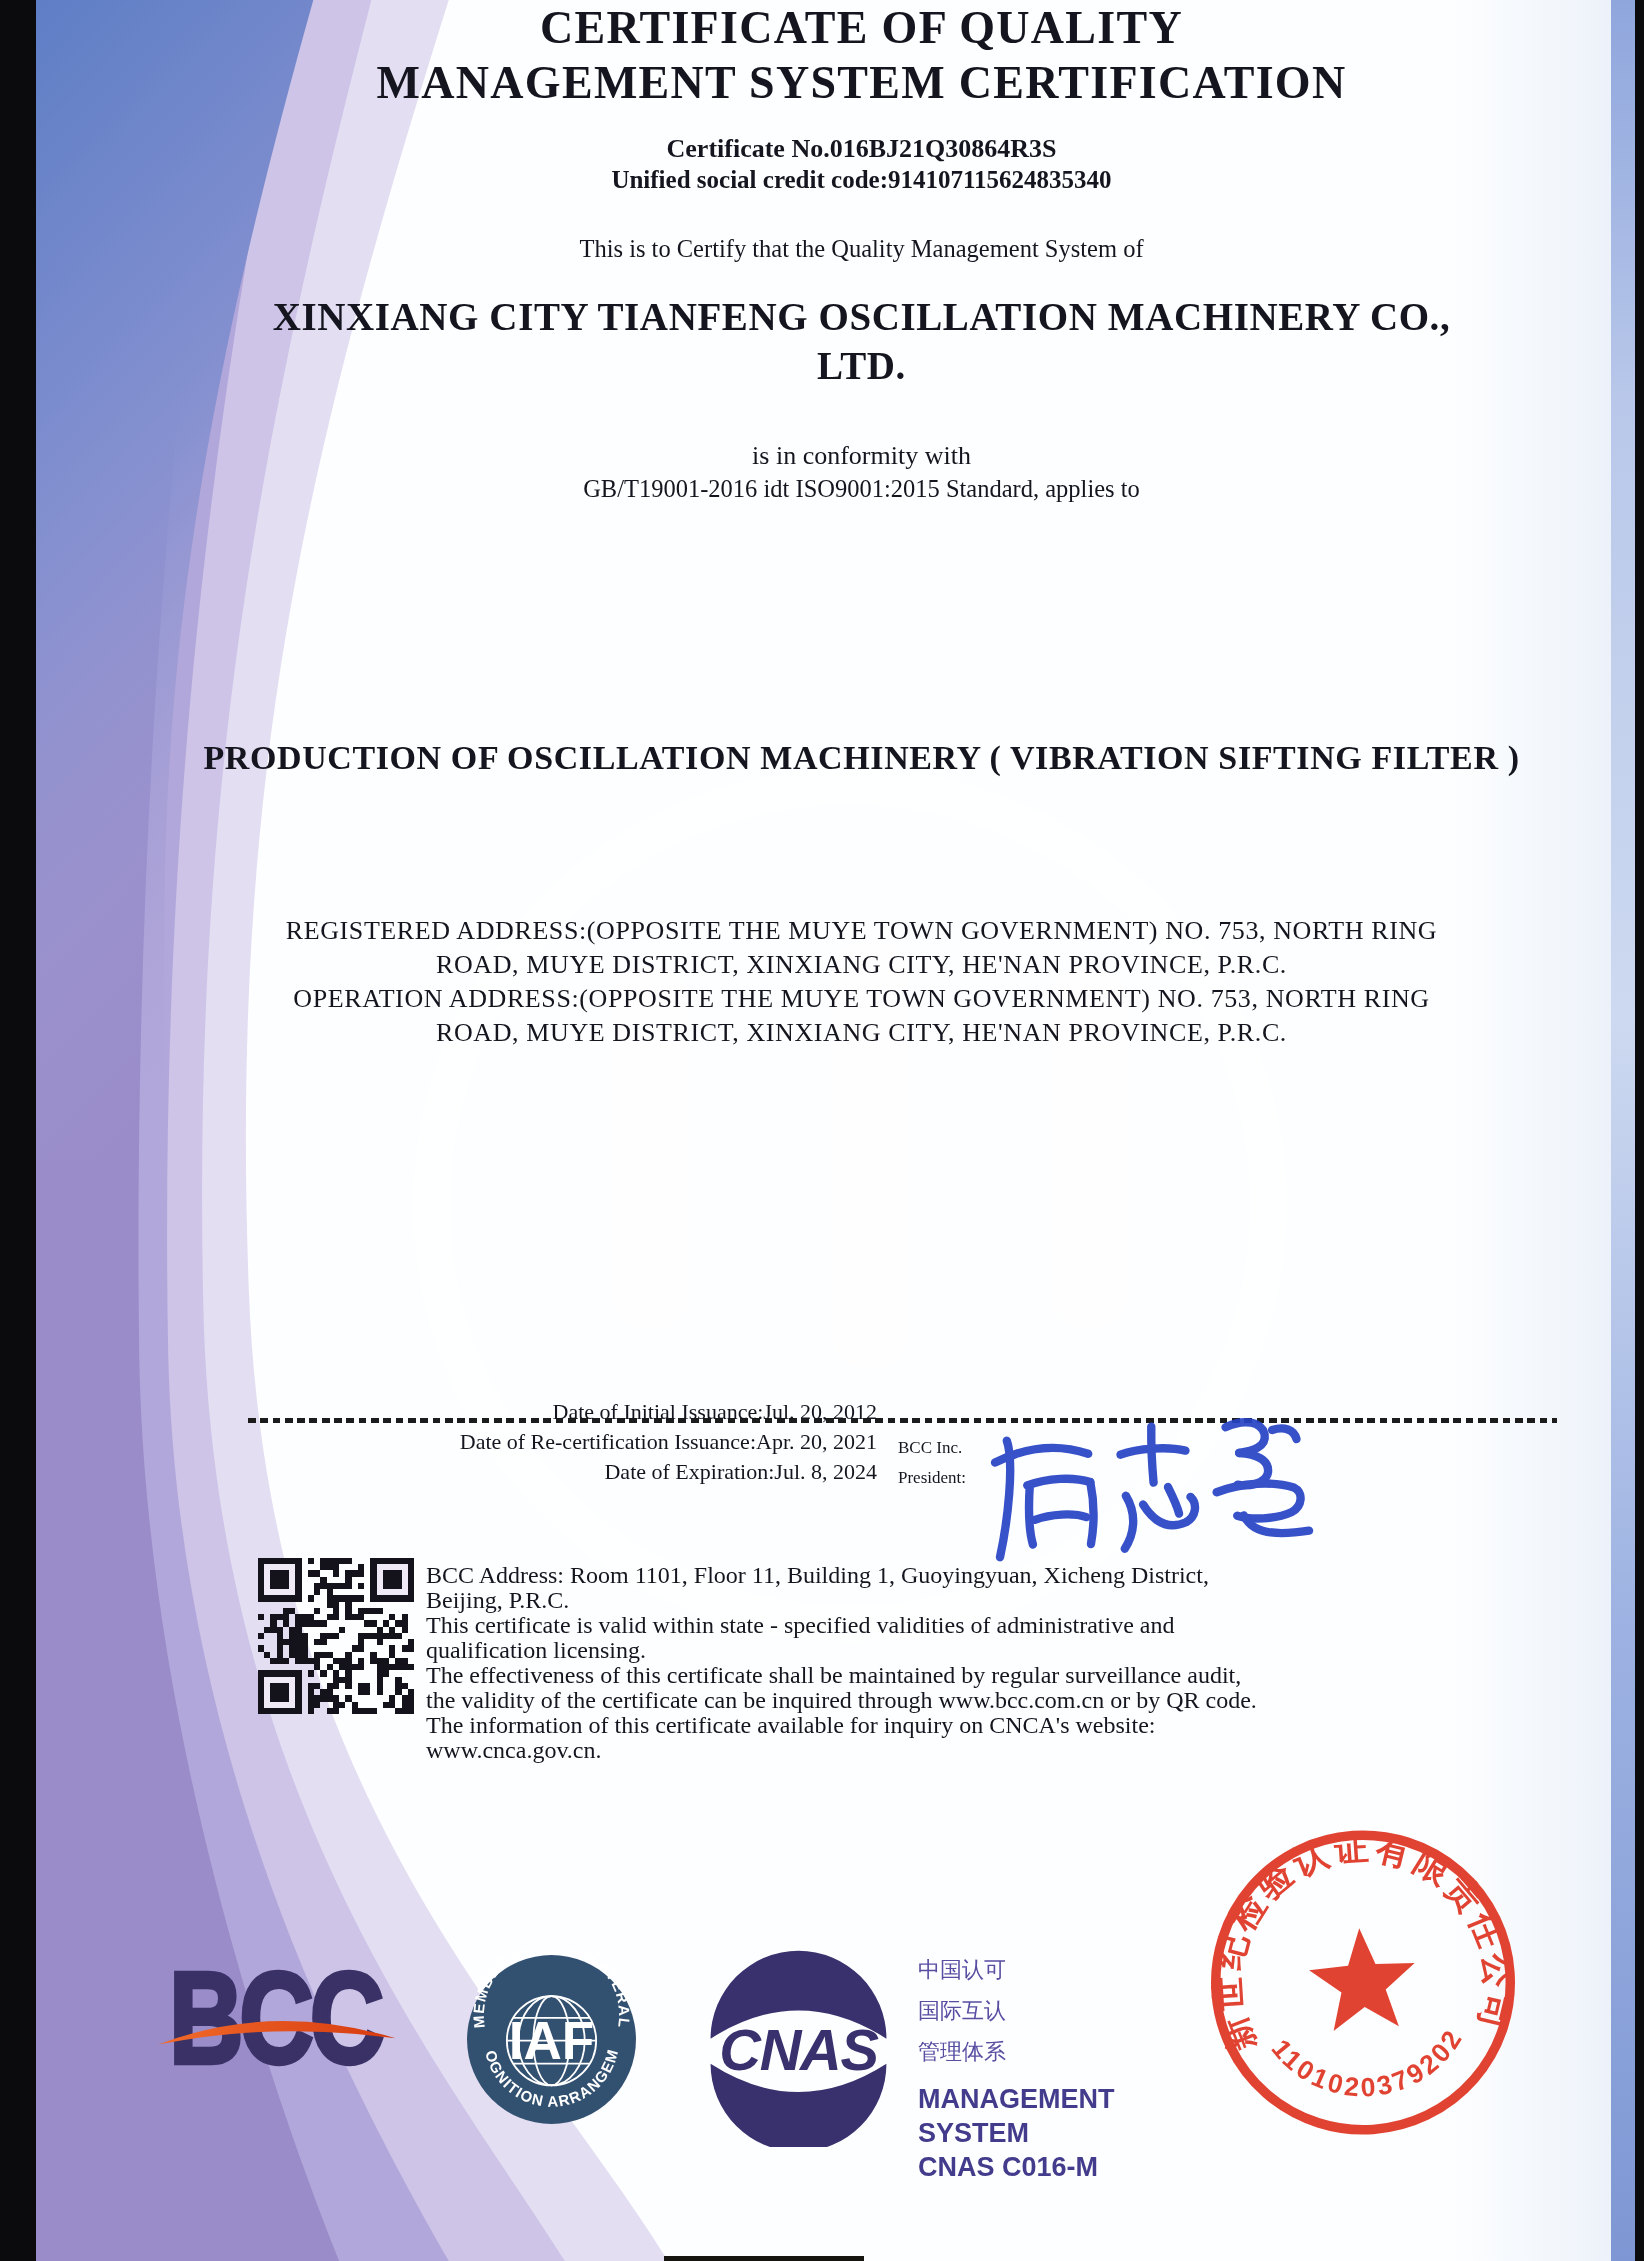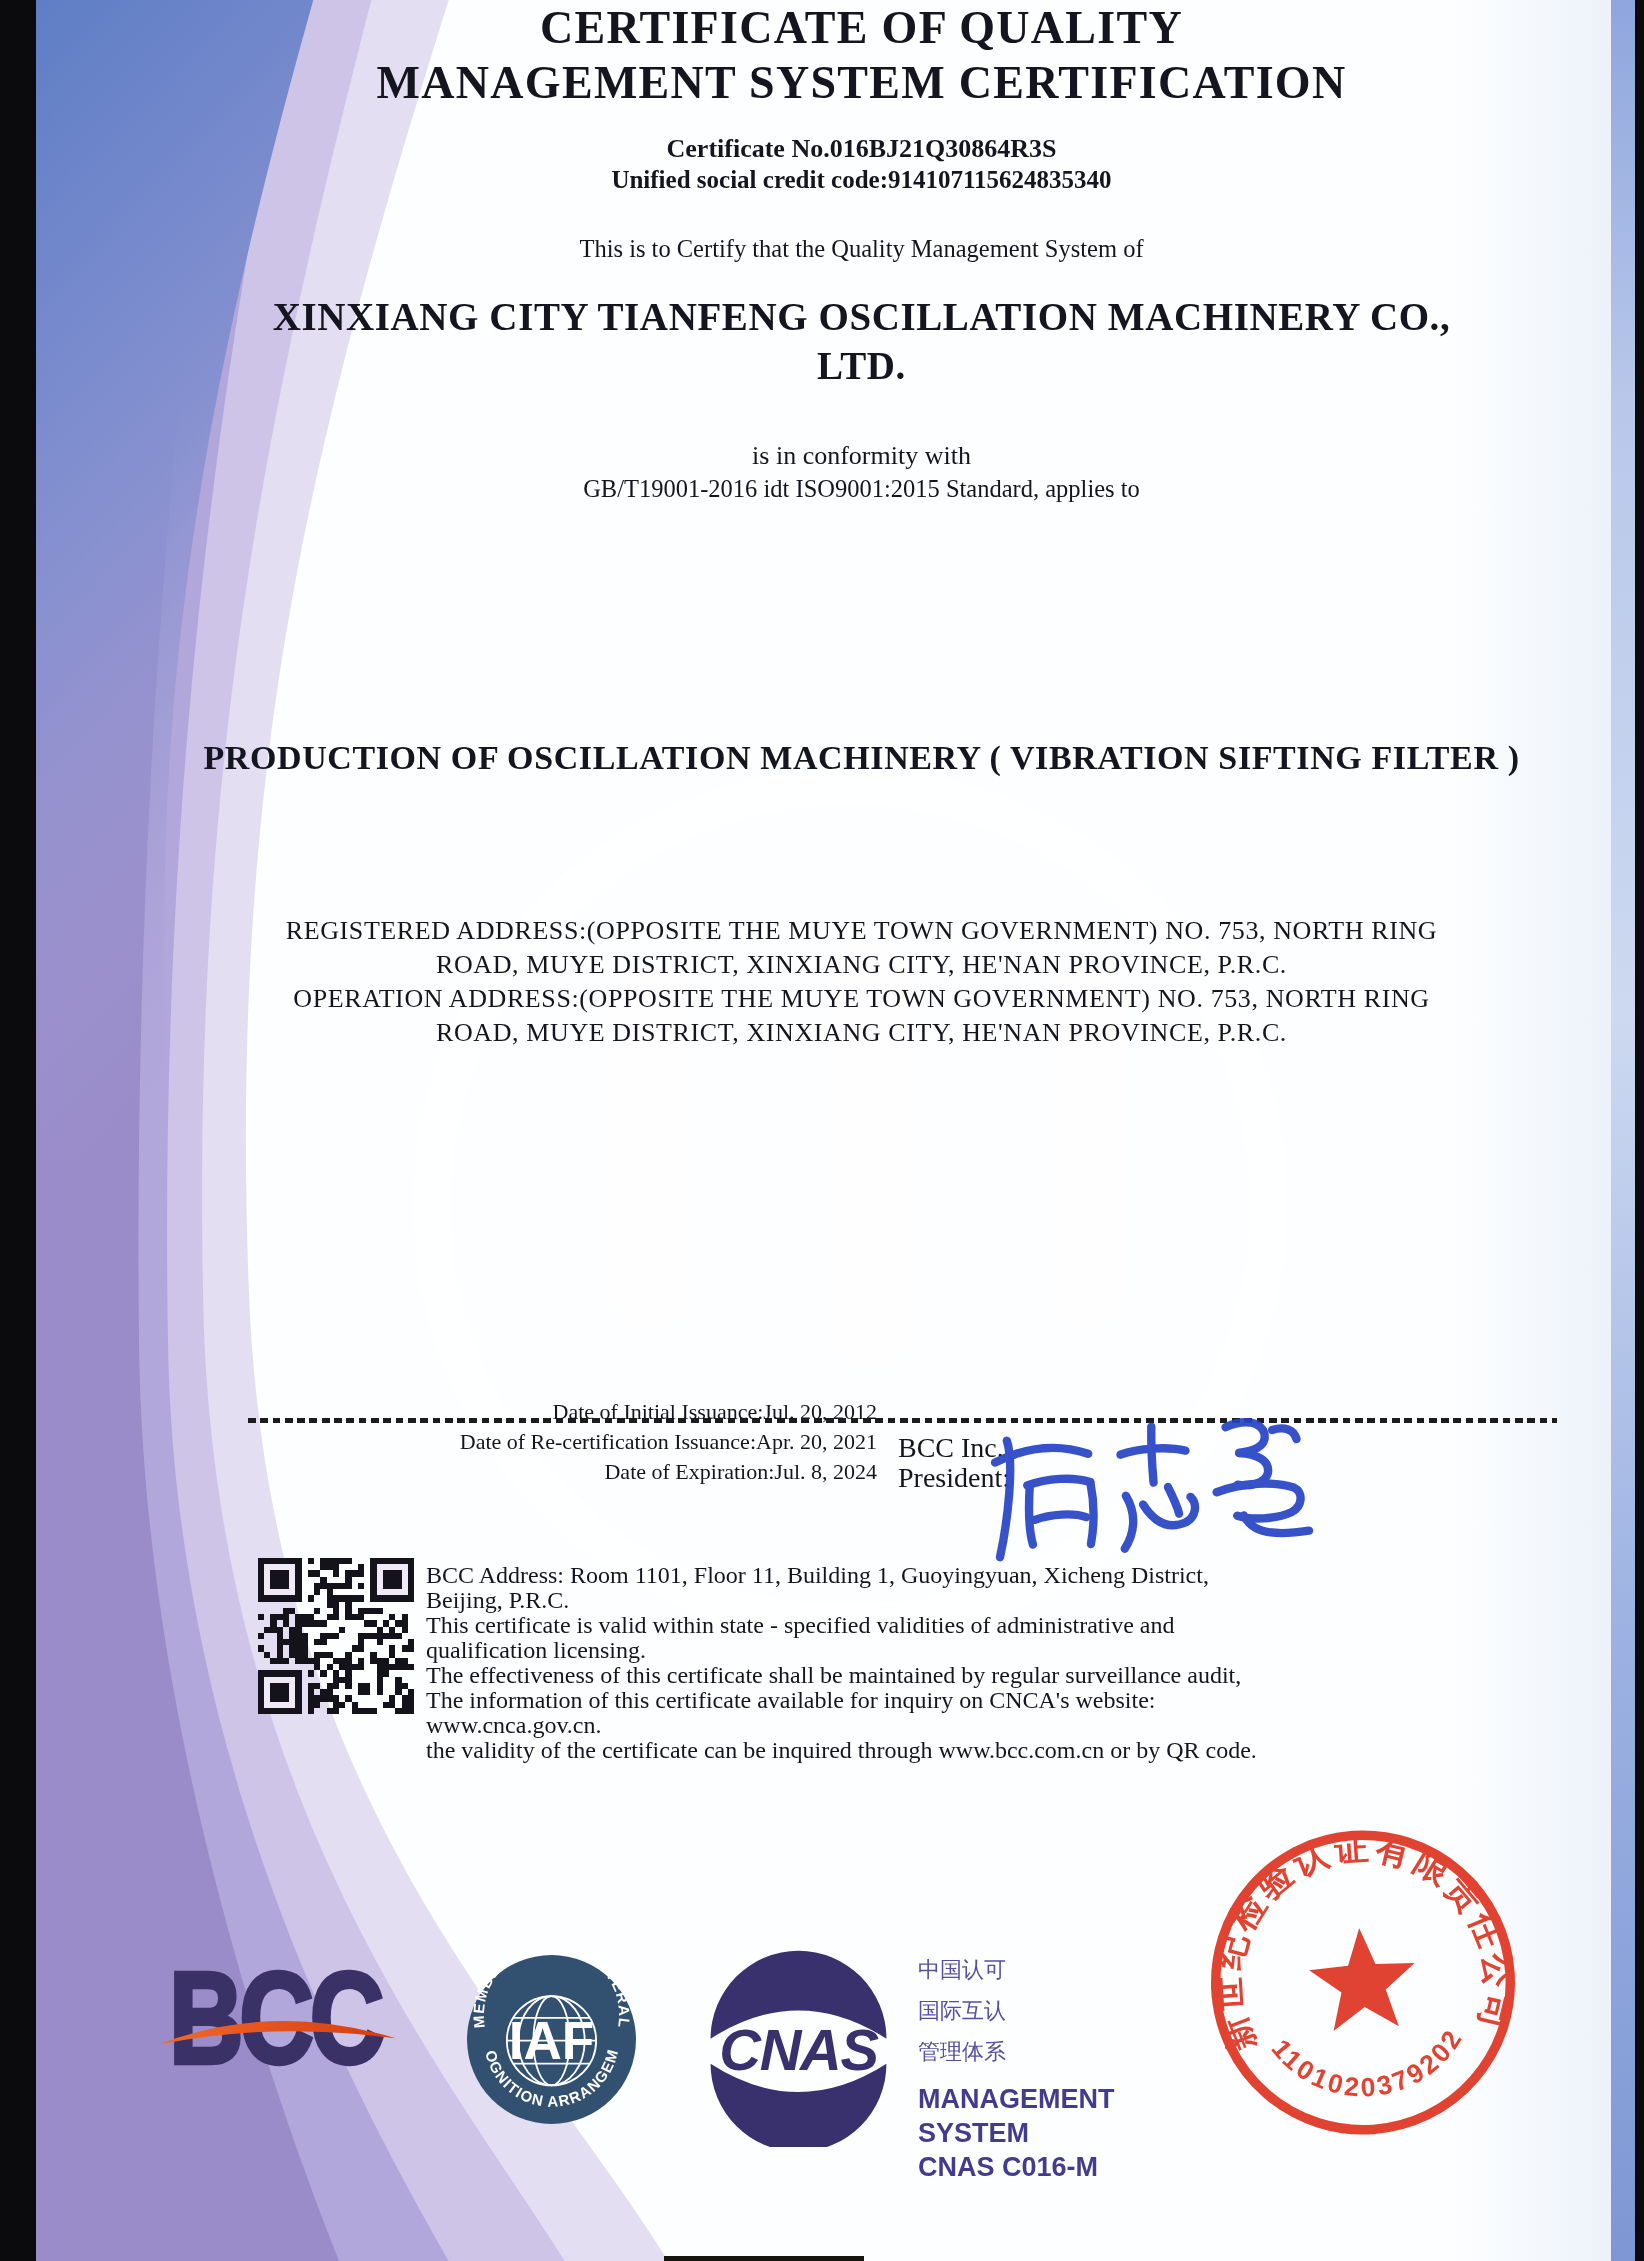--- a/index.html
+++ b/index.html
@@ -26,21 +26,21 @@
   .t-code{font-size:25px;font-weight:bold;line-height:31px;}
   .t-certify{margin-top:39px;font-size:24.5px;line-height:30px;}
   .t-company{margin-top:28px;font-size:39px;font-weight:bold;line-height:49px;letter-spacing:0.6px;}
   .t-conf{margin-top:50px;font-size:26px;line-height:32px;}
   .t-std{font-size:24.5px;line-height:34px;}
   .t-scope{margin-top:233px;font-size:34px;font-weight:700;letter-spacing:0.6px;}
   .t-addr{margin-top:137px;font-size:26px;line-height:34px;letter-spacing:0.6px;}
   .dashline{left:248px;top:1418px;width:1309px;height:4.5px;
     background:repeating-linear-gradient(90deg,#1c1c1c 0 7.7px,transparent 7.7px 12.3px);}
   .dates{left:232px;top:1397px;width:645px;text-align:right;font-size:22px;line-height:30px;}
-  .issuer{left:898px;top:1433px;font-size:28px;line-height:30px;text-align:left;}
+  .issuer{left:898px;top:1433px;font-size:17px;line-height:30px;text-align:left;}
   .sig-svg{left:971px;top:1414px;width:348px;height:155px;transform:rotate(-3deg);}
   .qr-svg{left:258px;top:1558px;width:156px;height:156px;}
   .fineprint{left:426px;top:1563px;width:838px;text-align:left;font-size:24px;line-height:25px;}
   .visually-hidden{position:absolute;width:0.6px;height:0.6px;overflow:hidden;clip:rect(0 0 0 0);white-space:nowrap;}
   
   .bcc-word{left:169px;top:1954px;font-family:"Liberation Sans","DejaVu Sans",sans-serif;
     font-weight:700;font-size:129px;line-height:129px;color:#3a3166;letter-spacing:-5.2px;
     -webkit-text-stroke:4.5px #3a3166;transform:scaleX(.8);transform-origin:left top;}
   .swoosh-svg{left:148px;top:1992px;width:258px;height:77px;}
   .iaf-svg{left:461px;top:1949px;width:181px;height:181px;}
@@ -363,22 +363,22 @@
         <rect x="0" y="180" width="70" height="70" fill="#14121a"></rect>
         <rect x="10" y="190" width="50" height="50" fill="#efeaf6"></rect>
         <rect x="20" y="200" width="30" height="30" fill="#14121a"></rect>
       </g>
   </svg>
 
   <div class="abs fineprint">
     <div>BCC Address: Room 1101, Floor 11, Building 1, Guoyingyuan, Xicheng District, Beijing, P.R.C.</div>
     <div>This certificate is valid within state - specified validities of administrative and qualification licensing.</div>
     <div>The effectiveness of this certificate shall be maintained by regular surveillance audit,</div>
+    <div>the validity of the certificate can be inquired through www.bcc.com.cn or by QR code.</div>
     <div>The information of this certificate available for inquiry on CNCA's website: www.cnca.gov.cn.</div>
-    <div>the validity of the certificate can be inquired through www.bcc.com.cn or by QR code.</div>
   </div>
 
   <div class="abs bcc-word">BCC</div>
   <svg class="abs swoosh-svg" viewBox="0 0 400 120">
     <defs>
       <linearGradient id="og" x1="0" y1="0" x2="1" y2="0">
         <stop offset="0" stop-color="#f26a2a"></stop>
         <stop offset="1" stop-color="#d63a0f"></stop>
       </linearGradient>
     </defs>

